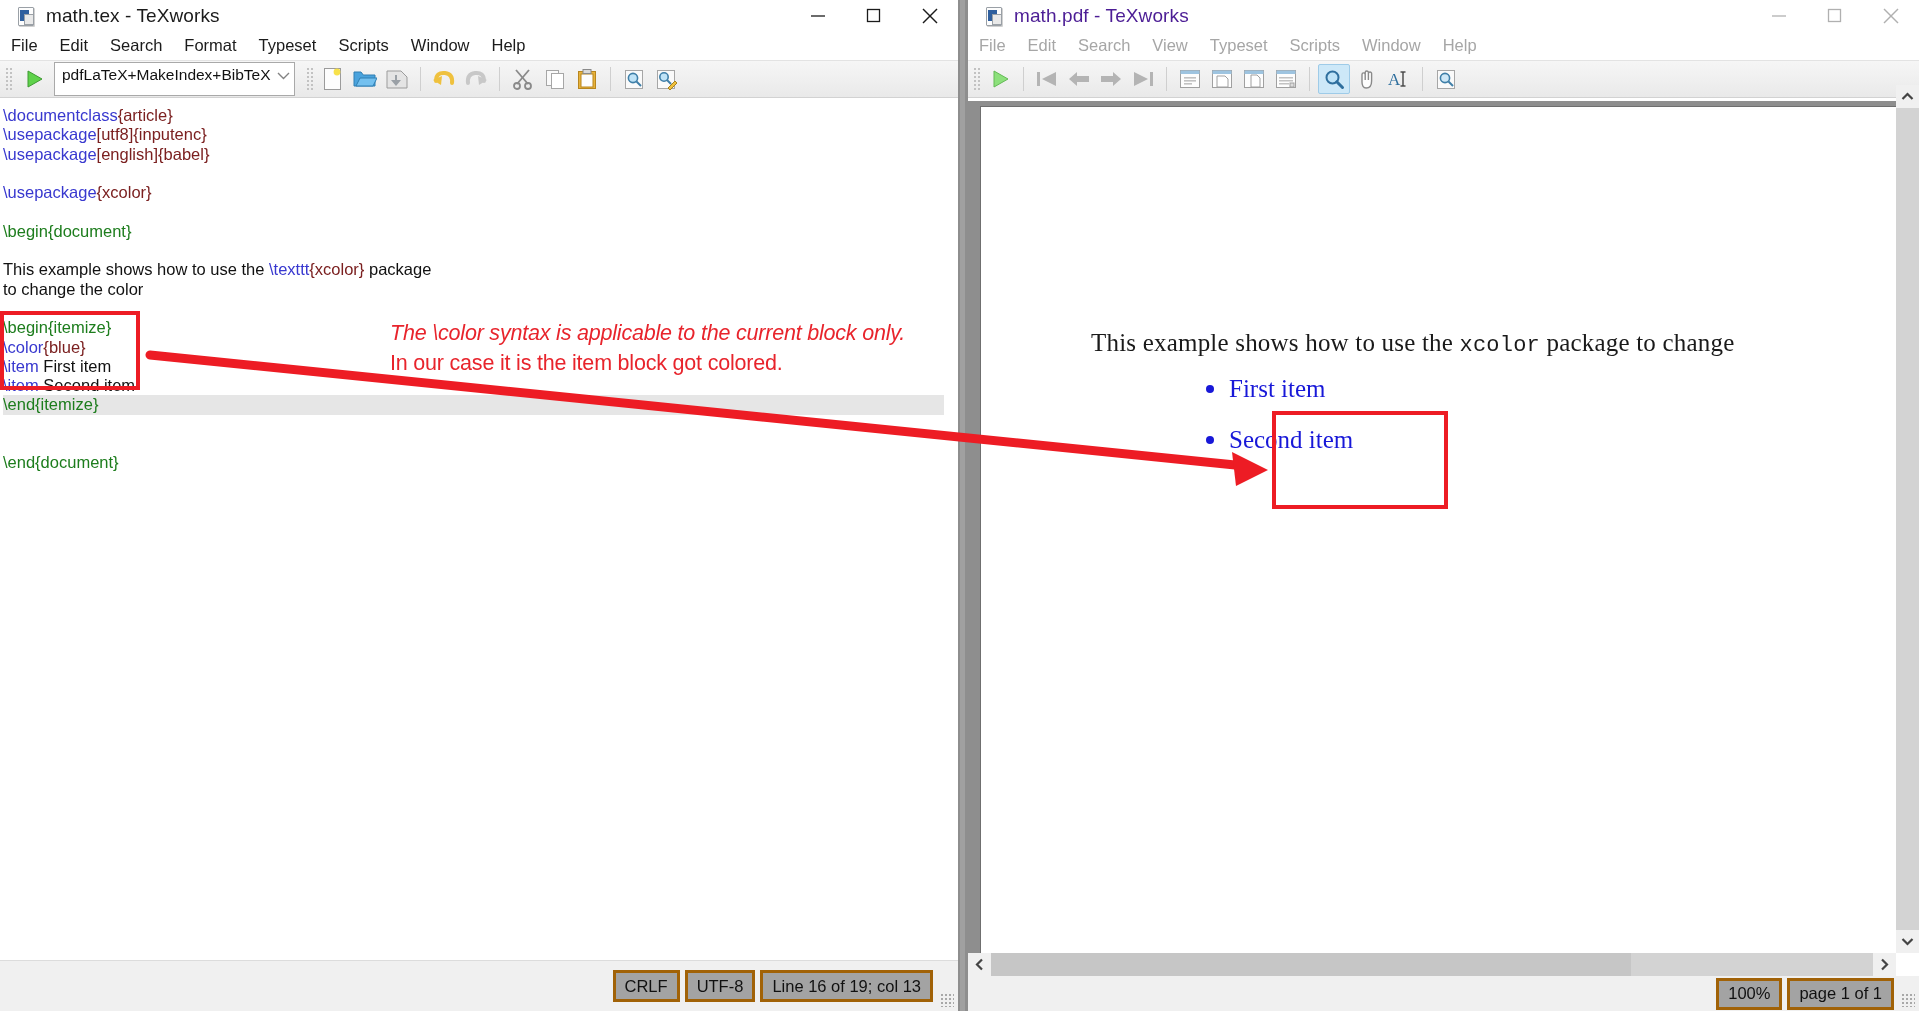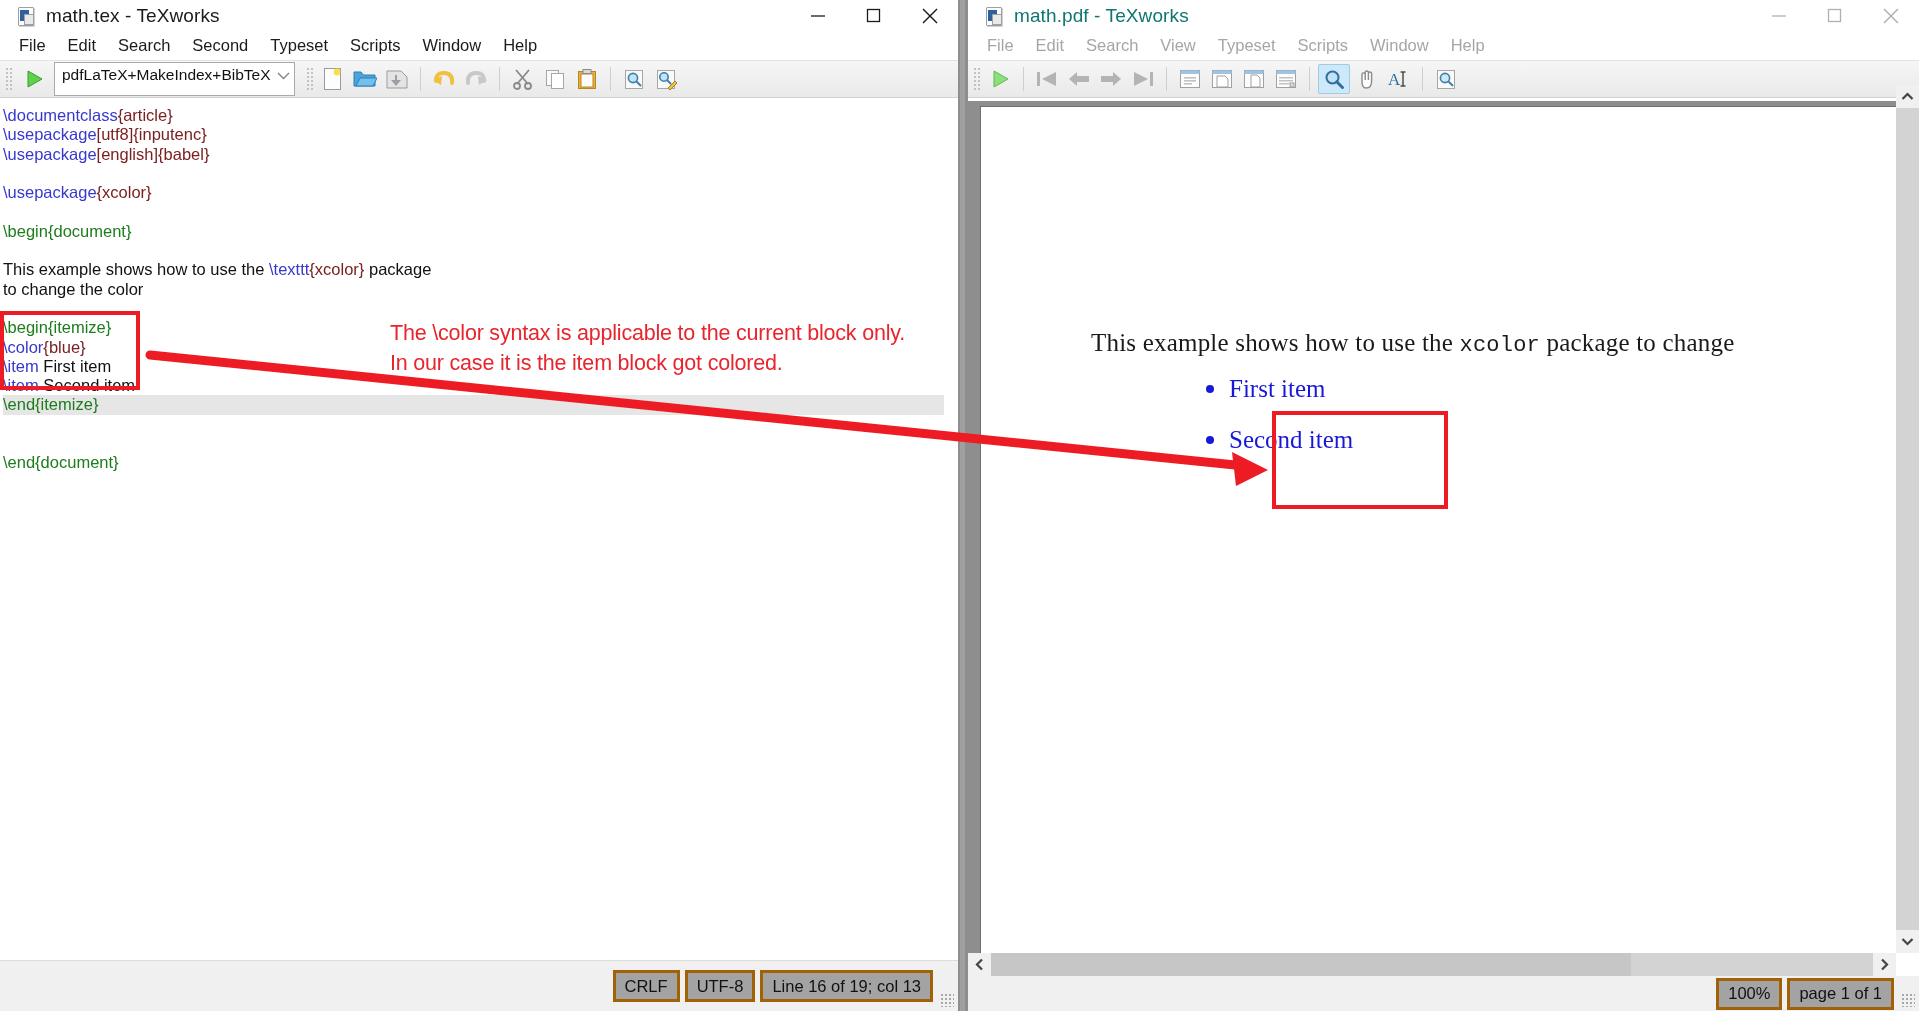--- a/index.html
+++ b/index.html
@@ -28,32 +28,32 @@
   }
   .doc-ico:after{
     content:"";position:absolute;left:1px;top:2px;width:9px;height:11px;
     background:#2f5f9e;
   }
   .doc-fold{
     position:absolute;right:2px;bottom:1px;width:8px;height:9px;
     background:#e9e9e9;border:1px solid #9aa0a6;
   }
   .titletext{font-size:19px;color:#1b1b1b;letter-spacing:0.1px;}
-  .titletext.inactive{color:#0f766e;}
+  .titletext.inactive{color:#4c1d95;}
 
   .wincontrols{position:absolute;top:0;right:0;height:32px;display:flex;}
   .wc{width:56px;height:32px;display:flex;align-items:center;justify-content:center;}
   .wc svg{display:block;}
   .wc.close svg line{stroke:#1b1b1b;}
   .wc.inactive svg line,.wc.inactive svg rect{stroke:#b0b0b0;}
 
   
   .menubar{
     position:absolute;left:0;right:0;height:26px;
-    display:flex;align-items:center;padding-left:8px;background:#ffffff;
+    display:flex;align-items:center;background:#ffffff;
   }
   .menuitem{
     font-size:16.5px;color:#1b1b1b;padding:2px 11px;white-space:nowrap;
   }
   .menuitem.inactive{color:#a6a6a6;}
 
   
   .toolbar{
     position:absolute;left:0;right:0;height:36px;
     background:linear-gradient(to bottom,#f6f6f6 0%,#efefef 55%,#e9e9e9 100%);
@@ -236,21 +236,21 @@
               <line x1="16" y1="2" x2="2" y2="16" stroke-width="1.4"></line>
             </svg>
         </div>
       </div>
     </div>
 
     <div class="menubar" style="top:32px;">
       <div class="menuitem">File</div>
       <div class="menuitem">Edit</div>
       <div class="menuitem">Search</div>
-      <div class="menuitem">Second</div>
+      <div class="menuitem">Format</div>
       <div class="menuitem">Typeset</div>
       <div class="menuitem">Scripts</div>
       <div class="menuitem">Window</div>
       <div class="menuitem">Help</div>
     </div>
 
     <div class="toolbar" style="top:60px;">
       <div class="grip"></div>
       <div class="tbtn runbtn">
         <svg width="20" height="20" viewBox="0 0 20 20">
@@ -535,21 +535,21 @@
       <div class="sb-cell">page 1 of 1</div>
       <div class="sb-grip"></div>
     </div>
 
   </div>
 
   <div class="anno-box" style="left:0px;top:311px;width:140px;height:79px;"></div>
 
   <div class="anno-box" style="left:1272px;top:411px;width:176px;height:98px;"></div>
 
-  <div class="anno-text" style="left:390px;top:318px;">The \color syntax is applicable to the current block only.</div>
+  <div class="anno-text" style="left:390px;top:318px;font-style:italic;">The \color syntax is applicable to the current block only.</div>
   <div class="anno-text" style="left:390px;top:348px;">In our case it is the item block got colored.</div>
 
   <svg class="anno-arrow" width="1919" height="1011">
     <line x1="150" y1="355" x2="1245" y2="466" stroke="#ed1c24" stroke-width="9" stroke-linecap="round"></line>
     <polygon points="1268,470 1232,452 1236,486" fill="#ed1c24"></polygon>
   </svg>
 
 </div>
 
 </body></html>

